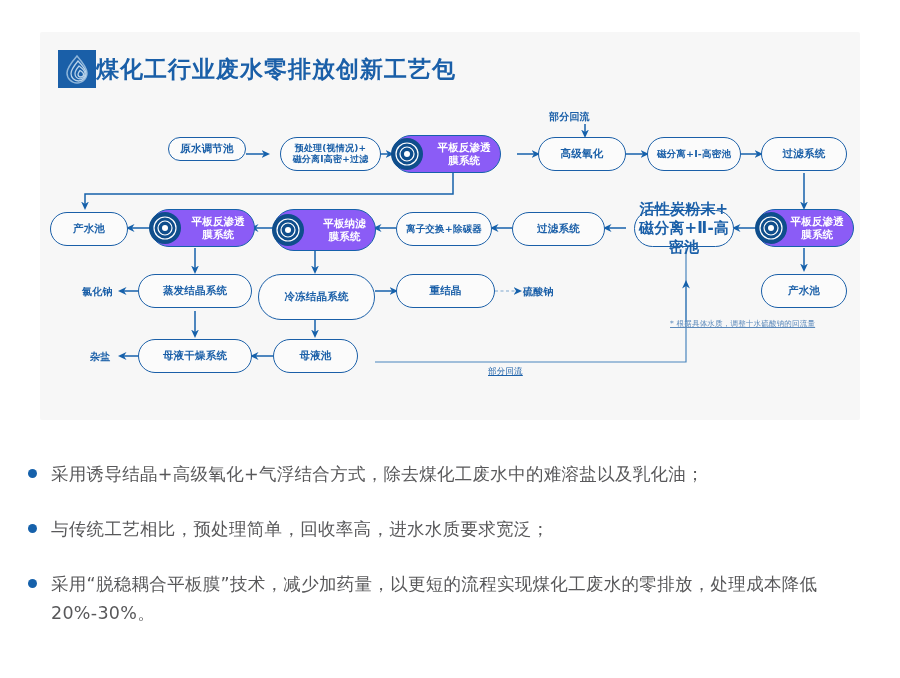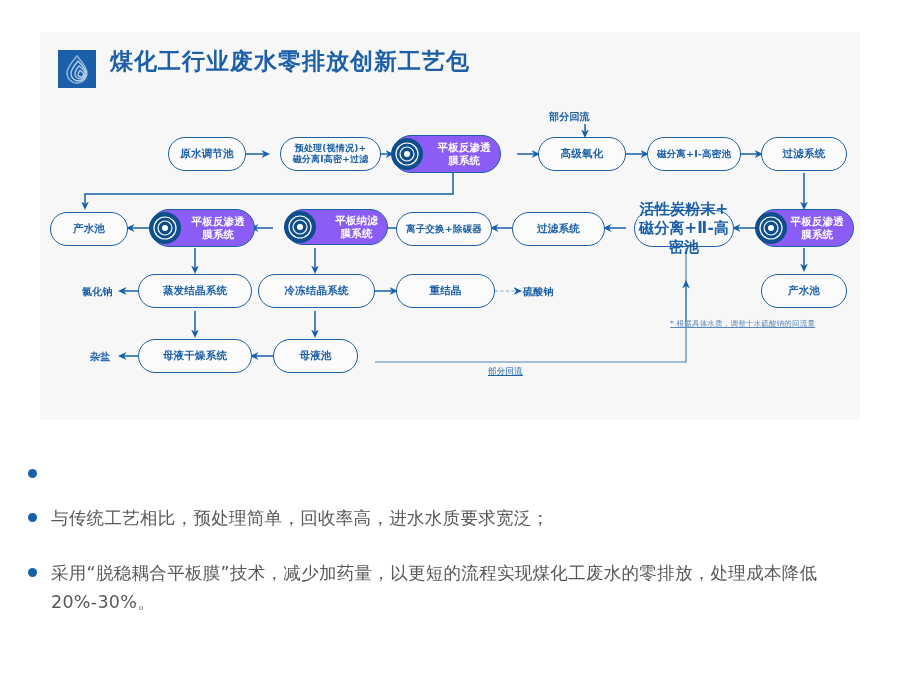--- a/index.html
+++ b/index.html
@@ -11,21 +11,21 @@
   }
   .page{position:relative;width:900px;height:678px;background:#ffffff;}
 
   
   .card{
     position:absolute;left:40px;top:32px;width:820px;height:388px;
     background:#f7f7f7;border-radius:2px;
   }
 
   
-  .hdr{position:absolute;left:18px;top:18px;display:flex;align-items:flex-start;gap:14px;}
+  .hdr{position:absolute;left:18px;top:18px;display:flex;align-items:center;}
   .logo{width:38px;height:38px;position:relative;flex:none;}
   .title{
     font-size:23px;font-weight:bold;color:#1a5fa8;letter-spacing:1px;
     white-space:nowrap;line-height:1;
   }
 
   
   .flow{position:absolute;left:0;top:0;width:820px;height:388px;}
   .flow svg{position:absolute;left:0;top:0;}
 
@@ -152,21 +152,21 @@
         <g stroke="#1661ab" stroke-width="1.5" fill="none">
           <path d="M413,141 L413,162 L45,162 L45,176" marker-end="url(#ah)"></path>
         </g>
 
         <g stroke="#4a85bd" stroke-width="1.2" fill="none">
           <path d="M646,216 L646,330 L335,330"></path>
           <path d="M646,290 L646,250" marker-end="url(#ah)"></path>
         </g>
       </svg>
 
-      <div class="node white" style="left:128px;top:105px;width:78px;height:34px;">
+      <div class="node white" style="left:128px;top:105px;width:78px;height:24px;">
         <span class="lbl">原水调节池</span>
       </div>
 
       <div class="node white" style="left:240px;top:105px;width:101px;height:34px;font-size:9px;">
         <span class="lbl">预处理(视情况)+<br>磁分离Ⅰ高密+过滤</span>
       </div>
 
       <div class="node blue" style="left:352px;top:103px;width:109px;height:38px;">
         <span class="memb">
           <svg width="34" height="34" viewBox="0 0 34 34">
@@ -202,21 +202,21 @@
           <svg width="34" height="34" viewBox="0 0 34 34">
             <circle cx="17" cy="17" r="16" fill="#0f4e8c"></circle>
             <circle cx="17" cy="17" r="11" fill="none" stroke="#ffffff" stroke-width="1.2"></circle>
             <circle cx="17" cy="17" r="7" fill="none" stroke="#ffffff" stroke-width="1.2"></circle>
             <circle cx="17" cy="17" r="3" fill="#ffffff"></circle>
           </svg>
         </span>
         <span class="lbl">平板反渗透<br>膜系统</span>
       </div>
 
-      <div class="node blue" style="left:245px;top:177px;width:103px;height:36px;padding-left:12px;">
+      <div class="node blue" style="left:233px;top:177px;width:103px;height:42px;padding-left:12px;">
         <span class="memb">
           <svg width="34" height="34" viewBox="0 0 34 34">
             <circle cx="17" cy="17" r="16" fill="#0f4e8c"></circle>
             <circle cx="17" cy="17" r="11" fill="none" stroke="#ffffff" stroke-width="1.2"></circle>
             <circle cx="17" cy="17" r="7" fill="none" stroke="#ffffff" stroke-width="1.2"></circle>
             <circle cx="17" cy="17" r="3" fill="#ffffff"></circle>
           </svg>
         </span>
         <span class="lbl">平板纳滤<br>膜系统</span>
       </div>
@@ -242,21 +242,21 @@
             <circle cx="17" cy="17" r="3" fill="#ffffff"></circle>
           </svg>
         </span>
         <span class="lbl">平板反渗透<br>膜系统</span>
       </div>
 
       <div class="node white" style="left:98px;top:242px;width:114px;height:34px;">
         <span class="lbl">蒸发结晶系统</span>
       </div>
 
-      <div class="node white" style="left:218px;top:242px;width:117px;height:34px;">
+      <div class="node white" style="left:218px;top:242px;width:117px;height:46px;">
         <span class="lbl">冷冻结晶系统</span>
       </div>
 
       <div class="node white" style="left:356px;top:242px;width:99px;height:34px;">
         <span class="lbl">重结晶</span>
       </div>
 
       <div class="node white" style="left:721px;top:242px;width:86px;height:34px;">
         <span class="lbl">产水池</span>
       </div>
@@ -277,20 +277,21 @@
       <div class="note" style="left:448px;top:334px;font-size:8.5px;color:#1a5fa8;">部分回流</div>
 
       <div class="note" style="left:630px;top:287px;">* 根据具体水质，调整十水硫酸钠的回流量</div>
 
     </div>
   </div>
 
   <div class="bullets">
     <div class="bullet">
       <span class="dot"></span>
+      <span class="btxt">采用诱导结晶+高级氧化+气浮结合方式，除去煤化工废水中的难溶盐以及乳化油；</span>
     </div>
     <div class="bullet">
       <span class="dot"></span>
       <span class="btxt">与传统工艺相比，预处理简单，回收率高，进水水质要求宽泛；</span>
     </div>
     <div class="bullet">
       <span class="dot"></span>
       <span class="btxt">采用“脱稳耦合平板膜”技术，减少加药量，以更短的流程实现煤化工废水的零排放，处理成本降低20%-30%。</span>
     </div>
   </div>

